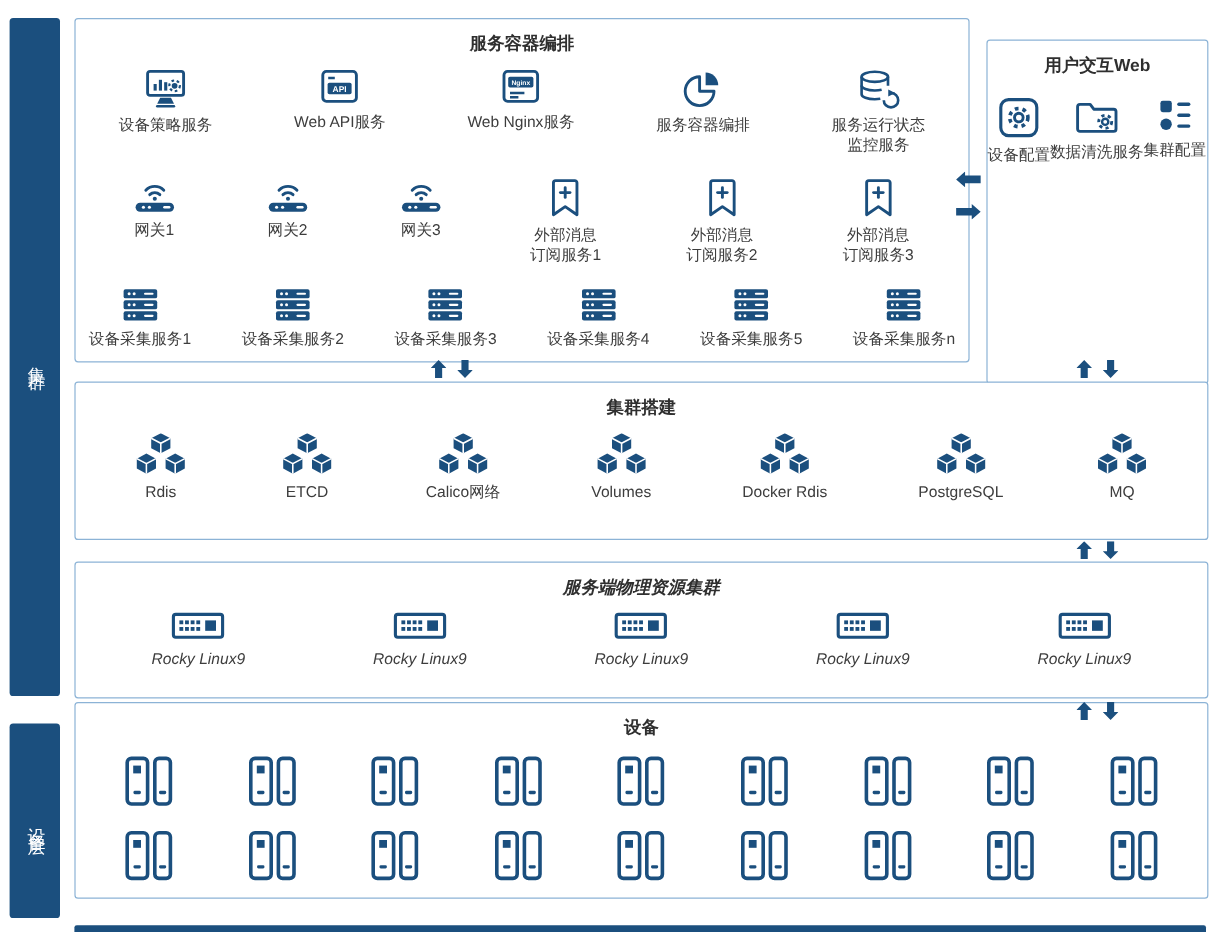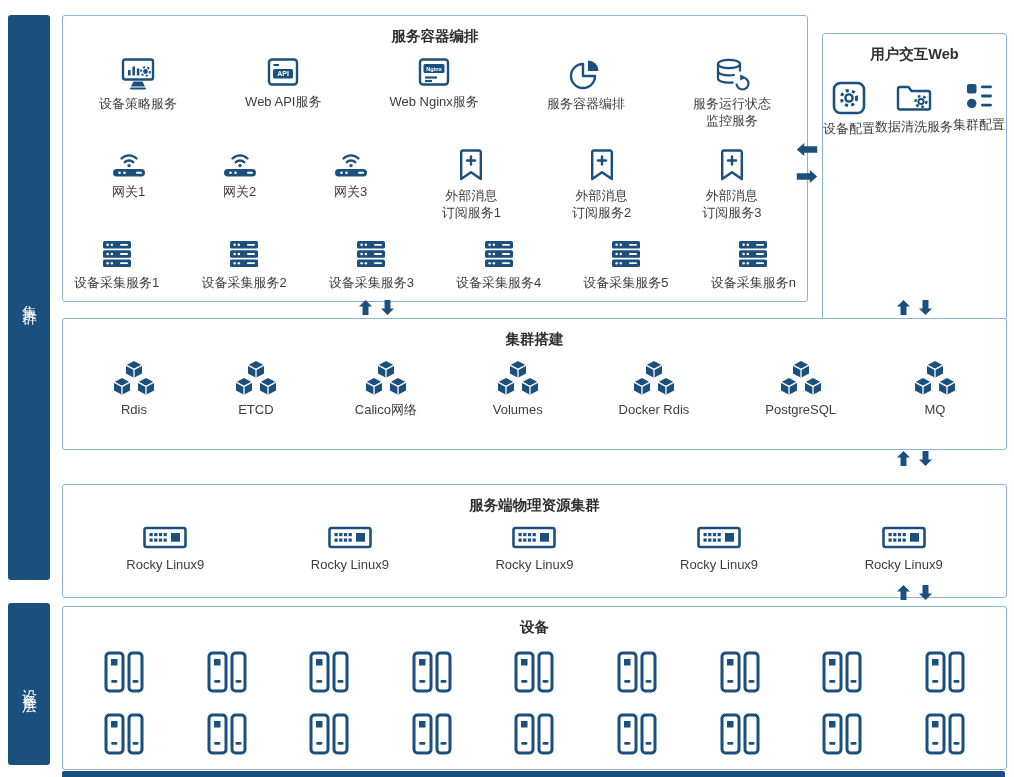--- a/index.html
+++ b/index.html
@@ -495,21 +495,21 @@
                 <path d="M8 0 L16 4.2 V12.5 L8 16.7 L0 12.5 V4.2 Z" fill="#1B4F7E"></path>
                 <path d="M0 4.2 L8 8.4 L16 4.2 M8 8.4 V16.7" stroke="#ffffff" stroke-width="1.3" fill="none"></path>
               </g>
             </svg>
           </span>
           <span class="label">MQ</span>
         </div>
       </div>
   </div>
 
-  <div class="box" style="left:62px;top:484px;width:943px;height:112px;">
+  <div class="box" style="left:62px;top:468px;width:943px;height:112px;font-style:italic;">
     <div class="box-title">服务端物理资源集群</div>
     <div class="row" id="physical-items" style="margin-top:9px;">
         <div class="item">
           <span class="icon">
             <svg width="46" height="28" viewBox="0 0 46 28">
               <rect x="2.5" y="4" width="41" height="19" rx="2" fill="none" stroke="#1B4F7E" stroke-width="2.6"></rect>
               <g fill="#1B4F7E">
                 <rect x="7.5" y="9" width="3.2" height="3.2"></rect>
                 <rect x="12.2" y="9" width="3.2" height="3.2"></rect>
                 <rect x="16.9" y="9" width="3.2" height="3.2"></rect>
@@ -596,21 +596,21 @@
                 <rect x="21.6" y="14.5" width="3.2" height="3.2"></rect>
                 <rect x="29" y="9" width="9" height="8.7"></rect>
               </g>
             </svg>
           </span>
           <span class="label">Rocky Linux9</span>
         </div>
       </div>
   </div>
 
-  <div class="box" style="left:62px;top:606px;width:943px;height:162px;">
+  <div class="box" style="left:62px;top:585px;width:943px;height:162px;">
     <div class="box-title">设备</div>
     <div class="row" id="device-row-0" style="margin-top:12px;">
         <div class="item">
           <span class="icon">
             <svg width="46" height="46" viewBox="0 0 46 46">
               <rect x="5" y="4" width="17" height="38" rx="3.5" fill="none" stroke="#1B4F7E" stroke-width="3"></rect>
               <rect x="10" y="10" width="6.5" height="6.5" fill="#1B4F7E"></rect>
               <rect x="10.2" y="31" width="6.2" height="2.8" rx="1.2" fill="#1B4F7E"></rect>
               <rect x="28" y="4" width="13" height="38" rx="3.5" fill="none" stroke="#1B4F7E" stroke-width="3"></rect>
               <rect x="31.5" y="31" width="6" height="2.8" rx="1.2" fill="#1B4F7E"></rect>

